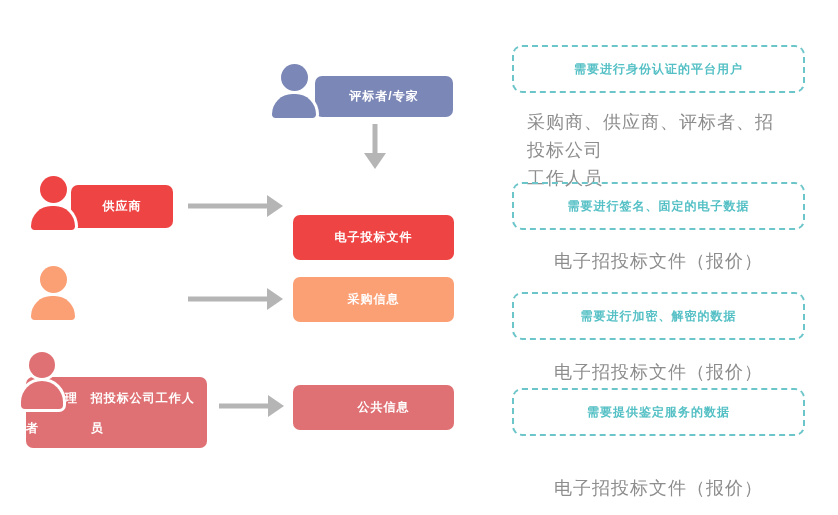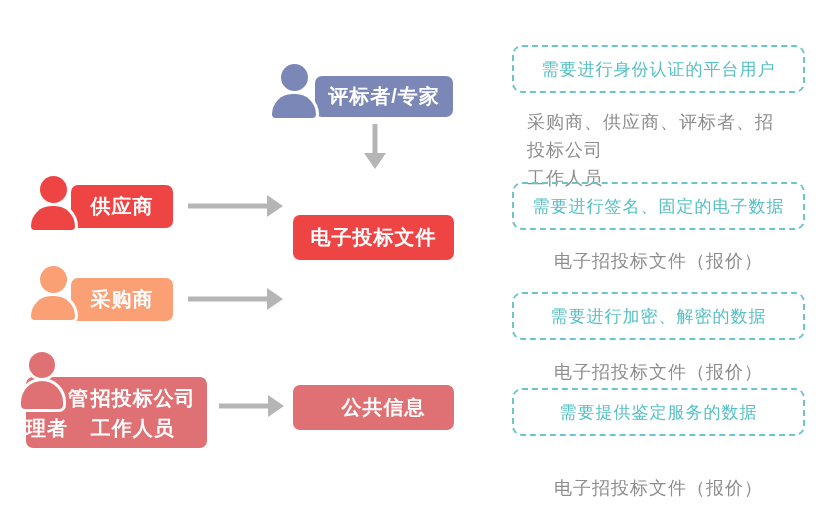--- a/index.html
+++ b/index.html
@@ -29,36 +29,36 @@
 
   .fill-purple { background: #7b87b6; }
   .fill-teal   { background: #ef4444; }
   .fill-orange { background: #fb9f75; }
   .fill-red    { background: #df7073; }
 
   
   .pill, .target-box {
     position: absolute; z-index: 2;
     display: flex; align-items: center; justify-content: center;
-    color: #ffffff; font-weight: bold; font-size: 20px;
+    color: #ffffff; font-weight: bold; font-size: 12px;
     letter-spacing: 1px; border-radius: 7px;
   }
   .pill.two-line { flex-direction: row; justify-content: center; line-height: 30px; }
 
   
   .arrow { position: absolute; z-index: 1; }
   .arrow svg { display: block; }
   .arrow-fill { fill: #b5b5b5; }
 
   
   .legend-box {
     position: absolute; left: 512px; width: 293px; height: 48px;
     border: 2px dashed #6cc5c9; border-radius: 10px;
     display: flex; align-items: center; justify-content: center;
-    color: #54c0c5; font-weight: normal; font-size: 17px; letter-spacing: 1px;
+    color: #54c0c5; font-weight: bold; font-size: 12px; letter-spacing: 1px;
   }
   .legend-desc {
     position: absolute; color: #8d8d8d; font-size: 18px;
     letter-spacing: 1px; line-height: 28px;
   }
   .legend-desc.centered { left: 512px; width: 293px; text-align: center; }
   .legend-desc.left-block { left: 527px; width: 262px; text-align: left; }
 </style>
 </head>
 <body>
@@ -93,28 +93,28 @@
     </svg>
   </div>
   <div class="target-box fill-teal" style="left:293px; top:183px; width:161px; height:45px;margin-top:32px;">
     <span>电子投标文件</span>
   </div>
 
   <div class="person" style="left:31px; top:266px;">
     <div class="head fill-orange"></div>
     <div class="torso fill-orange"></div>
   </div>
-  <div class="pill fill-orange" style="left:71px; top:278px; width:102px; height:43px;">
-    <span>采购商</span>
-  </div>
   <div class="arrow" style="left:188px; top:287px;">
     <svg width="96" height="24" viewBox="0 0 96 24">
       <rect class="arrow-fill" x="0" y="9.5" width="80" height="5"></rect>
       <polygon class="arrow-fill" points="79,1 79,23 95,12"></polygon>
     </svg>
+  </div>
+  <div class="target-box fill-orange" style="left:293px; top:277px; width:161px; height:45px;">
+    <span>采购信息</span>
   </div>
 
   <div class="person big" style="left:21px; top:352px;">
     <div class="head fill-red"></div>
     <div class="torso fill-red"></div>
   </div>
   <div class="pill fill-red two-line" style="left:26px; top:377px; width:181px; height:71px;">
     <span>平台管理者</span>
     <span>招投标公司工作人员</span>
   </div>

